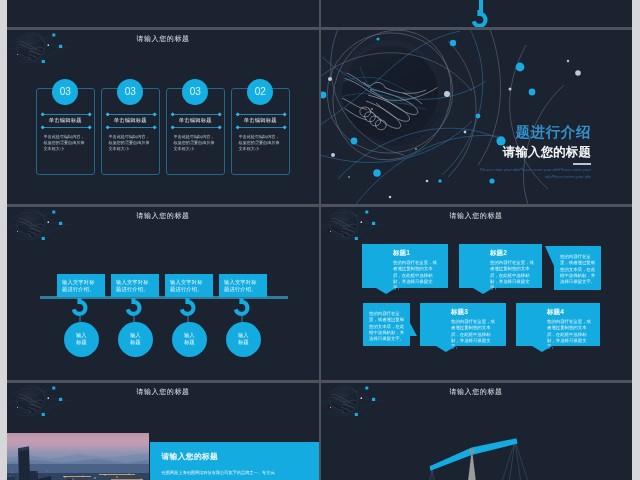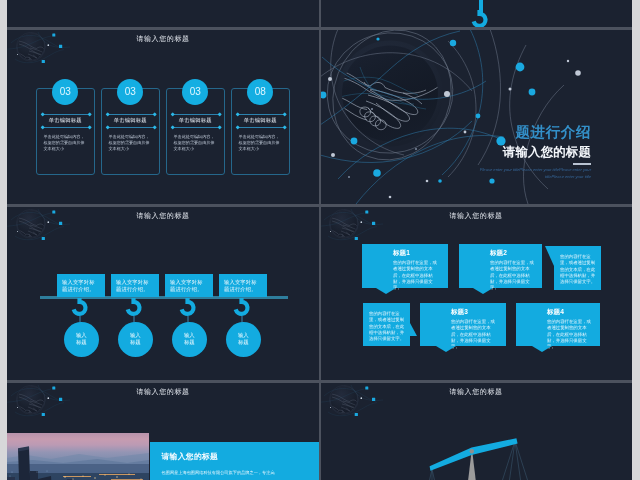--- a/index.html
+++ b/index.html
@@ -150,21 +150,21 @@
       <div class="cbd">单击此处可编辑内容，根据您的需要自由拉伸文本框大小</div>
     </div>
     <div class="card" style="left:159px">
       <div class="circ">03</div>
       <div class="rule r1"></div>
       <div class="chd">单击编辑标题</div>
       <div class="rule r2"></div>
       <div class="cbd">单击此处可编辑内容，根据您的需要自由拉伸文本框大小</div>
     </div>
     <div class="card" style="left:224px">
-      <div class="circ">08</div>
+      <div class="circ">02</div>
       <div class="rule r1"></div>
       <div class="chd">单击编辑标题</div>
       <div class="rule r2"></div>
       <div class="cbd">单击此处可编辑内容，根据您的需要自由拉伸文本框大小</div>
     </div>
   </div>
 
   <div class="slide s-c1 s-r1 cover">
 <svg class="net" viewBox="0 0 313 175" width="313" height="175">
  <defs>

